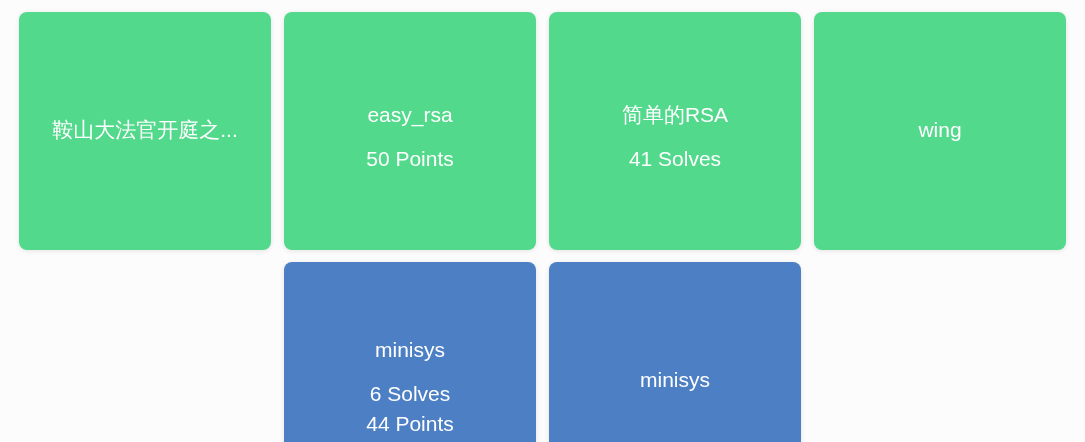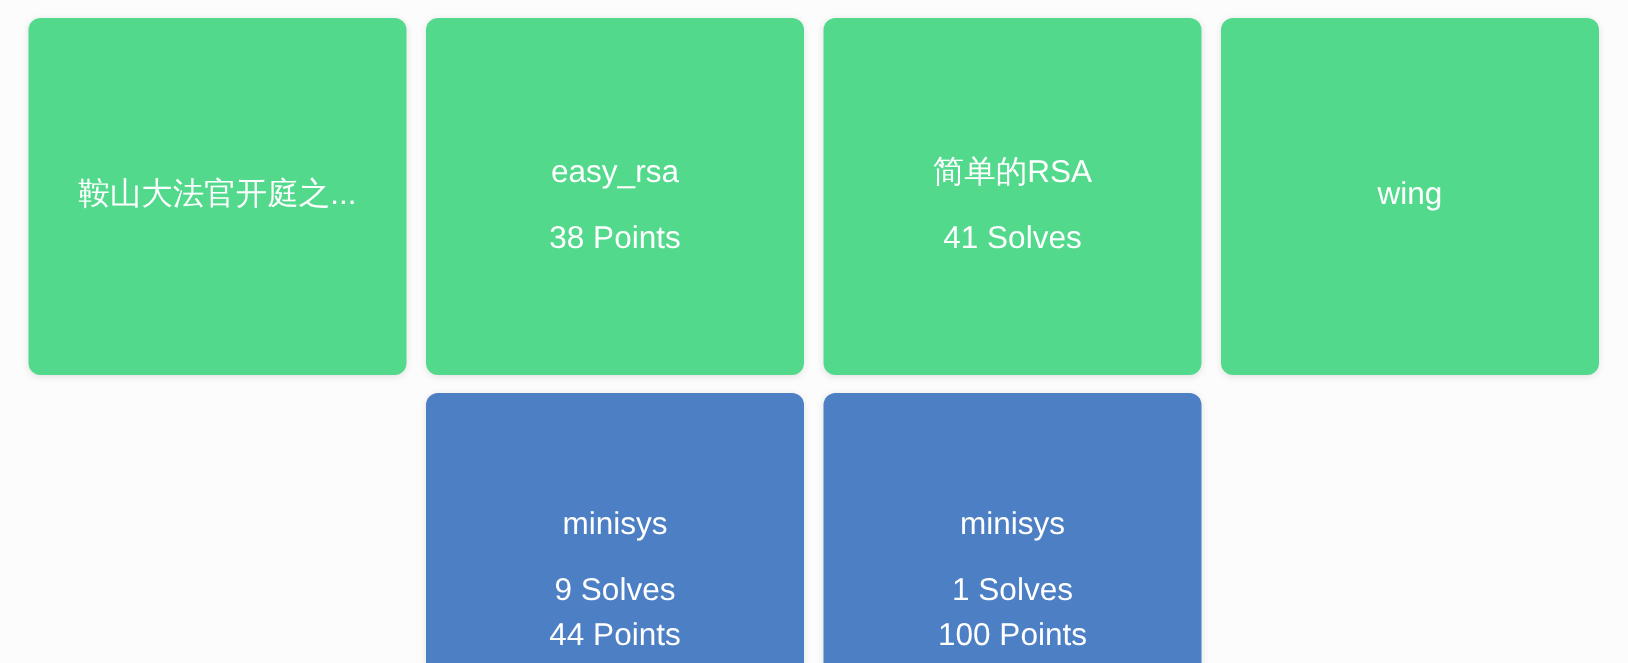--- a/index.html
+++ b/index.html
@@ -55,45 +55,41 @@
 
 <div class="board">
 
   <div class="card green">
     <div class="card-title">鞍山大法官开庭之...</div>
   </div>
 
   <div class="card green">
     <div class="card-title">easy_rsa</div>
     <div class="card-stats">
-      <div class="stat">38 Points</div>
+      <div class="stat">50 Points</div>
     </div>
   </div>
 
   <div class="card green">
     <div class="card-title">简单的RSA</div>
     <div class="card-stats">
       <div class="stat">41 Solves</div>
     </div>
   </div>
 
   <div class="card green">
     <div class="card-title">wing</div>
   </div>
 
 
   <div class="card blue">
     <div class="card-title">minisys</div>
     <div class="card-stats">
-      <div class="stat">9 Solves</div>
+      <div class="stat">6 Solves</div>
       <div class="stat">44 Points</div>
     </div>
   </div>
 
   <div class="card blue">
     <div class="card-title">minisys</div>
-    <div class="card-stats">
-      <div class="stat">1 Solves</div>
-      <div class="stat">100 Points</div>
-    </div>
   </div>
 
 </div>
 
 </body></html>

